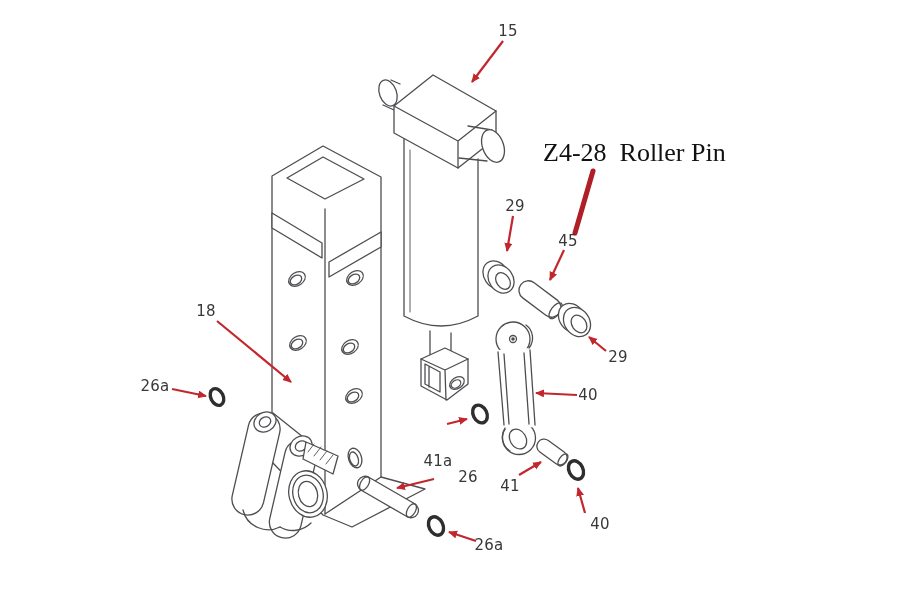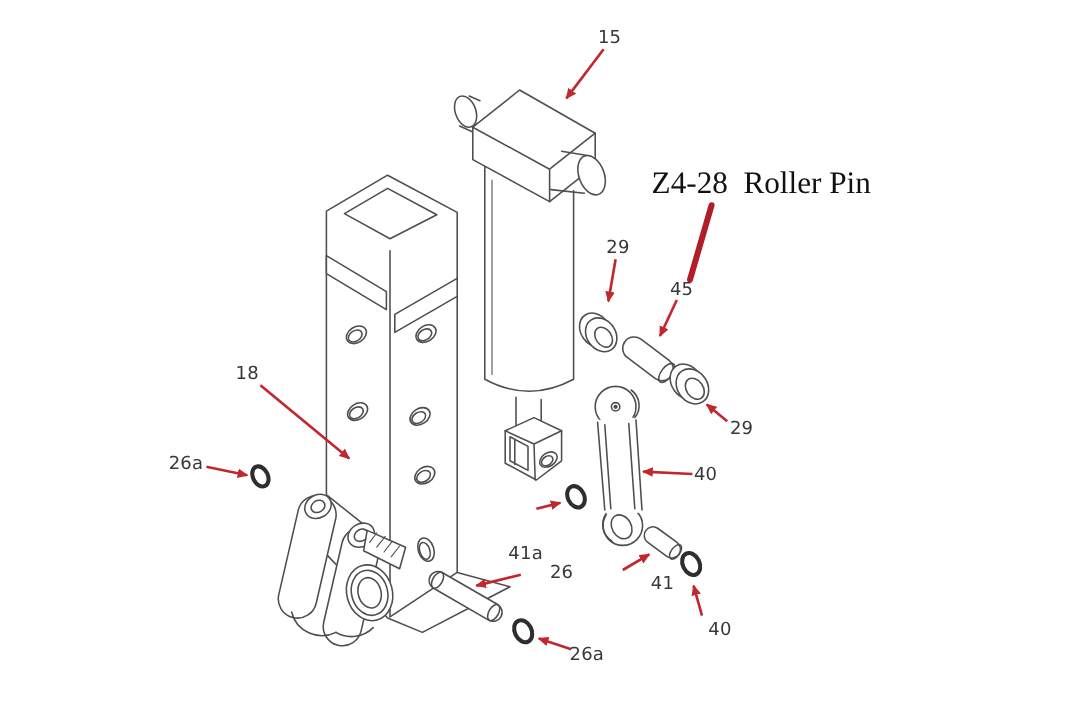--- a/index.html
+++ b/index.html
@@ -169,15 +169,15 @@
   <div class="plabel" style="left:508px;top:31px">15</div>
   <div class="plabel" style="left:206px;top:311px">18</div>
   <div class="plabel" style="left:468px;top:477px">26</div>
   <div class="plabel" style="left:155px;top:386px">26a</div>
   <div class="plabel" style="left:489px;top:545px">26a</div>
   <div class="plabel" style="left:568px;top:241px">45</div>
   <div class="plabel" style="left:515px;top:206px">29</div>
   <div class="plabel" style="left:618px;top:357px">29</div>
   <div class="plabel" style="left:588px;top:395px">40</div>
   <div class="plabel" style="left:600px;top:524px">40</div>
-  <div class="plabel" style="left:552px;top:486px">41</div>
+  <div class="plabel" style="left:510px;top:486px">41</div>
   <div class="plabel" style="left:438px;top:461px">41a</div>
 </div>
 
 </body></html>

